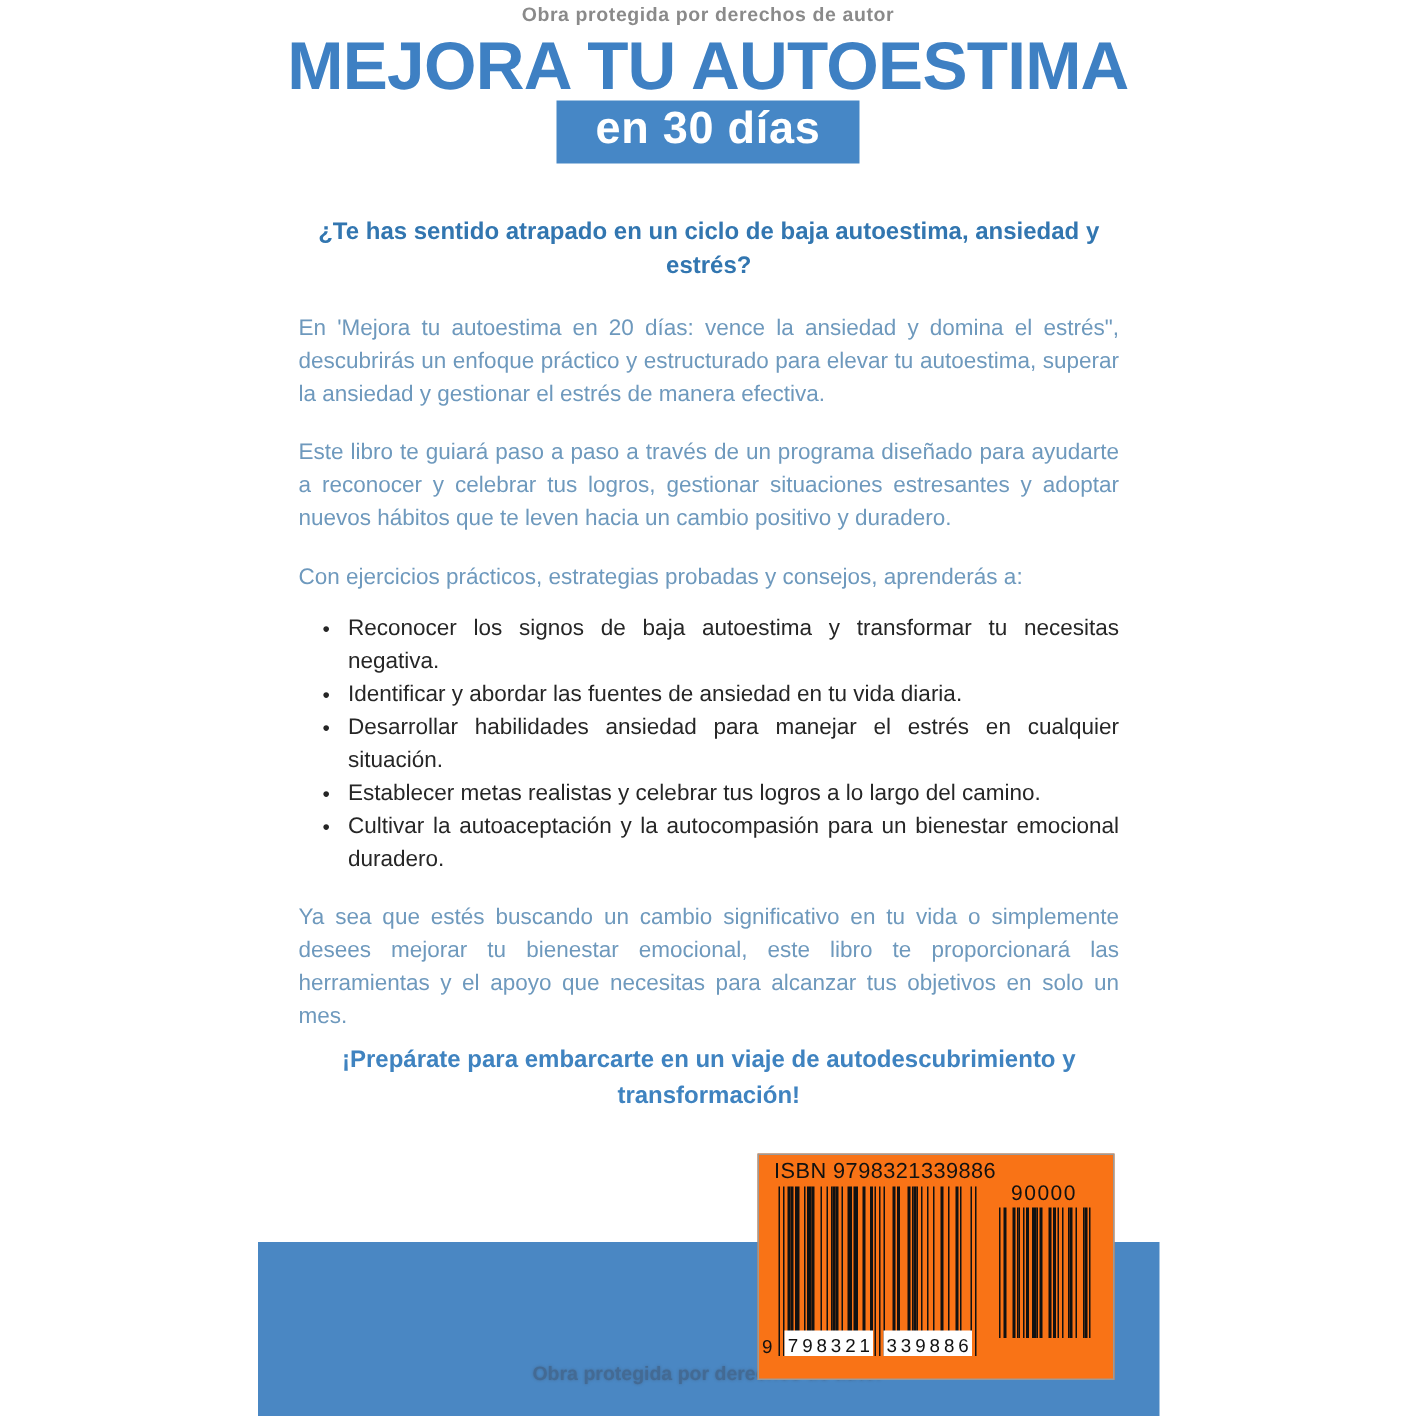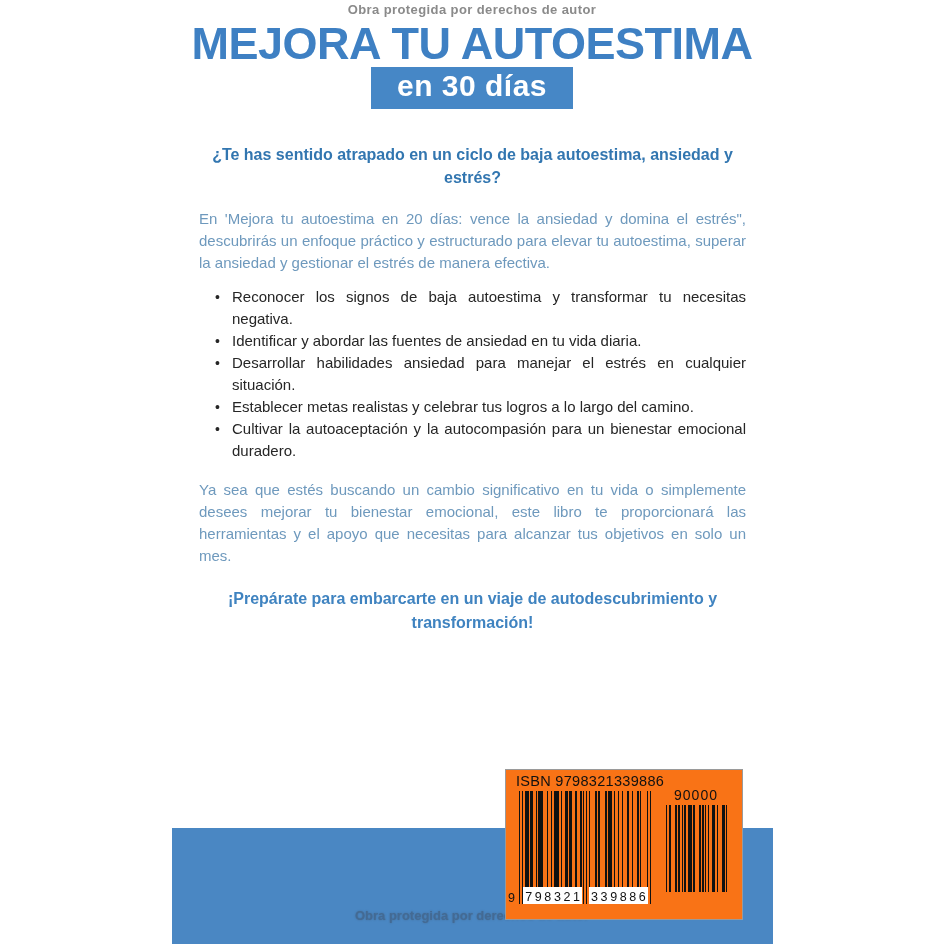--- a/index.html
+++ b/index.html
@@ -16,21 +16,21 @@
   .hook{margin-top:33px;text-align:center;font-weight:700;font-size:16px;
         line-height:23px;color:#3276b0;}
   .body-p{margin:0;margin-top:17px;text-align:justify;font-size:15px;line-height:22px;
           color:#6e99bd;}
   .body-p.first{margin-top:19px;}
   ul.bullets{margin:12px 0 0 0;padding:0 0 0 33px;list-style:none;}
   ul.bullets li{position:relative;text-align:justify;font-size:15px;line-height:22px;
                 color:#262626;}
   ul.bullets li::before{content:"•";position:absolute;left:-17px;top:0;color:#262626;
                         font-size:14px;}
-  .cta{margin:20px auto 0 auto;max-width:524px;text-align:center;font-weight:700;
+  .cta{margin:6px auto 0 auto;max-width:524px;text-align:center;font-weight:700;
        font-size:16px;line-height:24px;color:#3f83c0;}
   .footer-band{position:absolute;left:172px;top:828px;width:601px;height:116px;
                background:#4a87c3;}
   .wm-bottom{position:absolute;top:908px;left:0;width:100%;text-align:center;
              font-size:13px;font-weight:700;color:#3d4f66;opacity:.5;
              text-shadow:0 0 2px #3d4f66;}
   .barcode-box{position:absolute;left:505px;top:769px;width:238px;height:151px;
                background:#f97316;border:1px solid #9a9a9a;box-sizing:border-box;z-index:3;}
   .isbn-line{position:absolute;top:3px;left:10px;font-size:14.5px;color:#111;
              letter-spacing:.3px;white-space:nowrap;}
@@ -59,20 +59,22 @@
   <div class="subtitle-wrap">
     <span class="subtitle-box">en 30 días</span>
   </div>
 
   <div class="content">
     <div class="hook">
       <div>¿Te has sentido atrapado en un ciclo de baja autoestima, ansiedad y estrés?</div>
     </div>
 
     <p class="body-p first">En 'Mejora tu autoestima en 20 días: vence la ansiedad y domina el estrés", descubrirás un enfoque práctico y estructurado para elevar tu autoestima, superar la ansiedad y gestionar el estrés de manera efectiva.</p>
+    <p class="body-p">Este libro te guiará paso a paso a través de un programa diseñado para ayudarte a reconocer y celebrar tus logros, gestionar situaciones estresantes y adoptar nuevos hábitos que te leven hacia un cambio positivo y duradero.</p>
+    <p class="body-p">Con ejercicios prácticos, estrategias probadas y consejos, aprenderás a:</p>
 
     <ul class="bullets">
         <li>Reconocer los signos de baja autoestima y transformar tu necesitas negativa.</li>
         <li>Identificar y abordar las fuentes de ansiedad en tu vida diaria.</li>
         <li>Desarrollar habilidades ansiedad para manejar el estrés en cualquier situación.</li>
         <li>Establecer metas realistas y celebrar tus logros a lo largo del camino.</li>
         <li>Cultivar la autoaceptación y la autocompasión para un bienestar emocional duradero.</li>
       </ul>
 
     <p class="body-p">Ya sea que estés buscando un cambio significativo en tu vida o simplemente desees mejorar tu bienestar emocional, este libro te proporcionará las herramientas y el apoyo que necesitas para alcanzar tus objetivos en solo un mes.</p>

